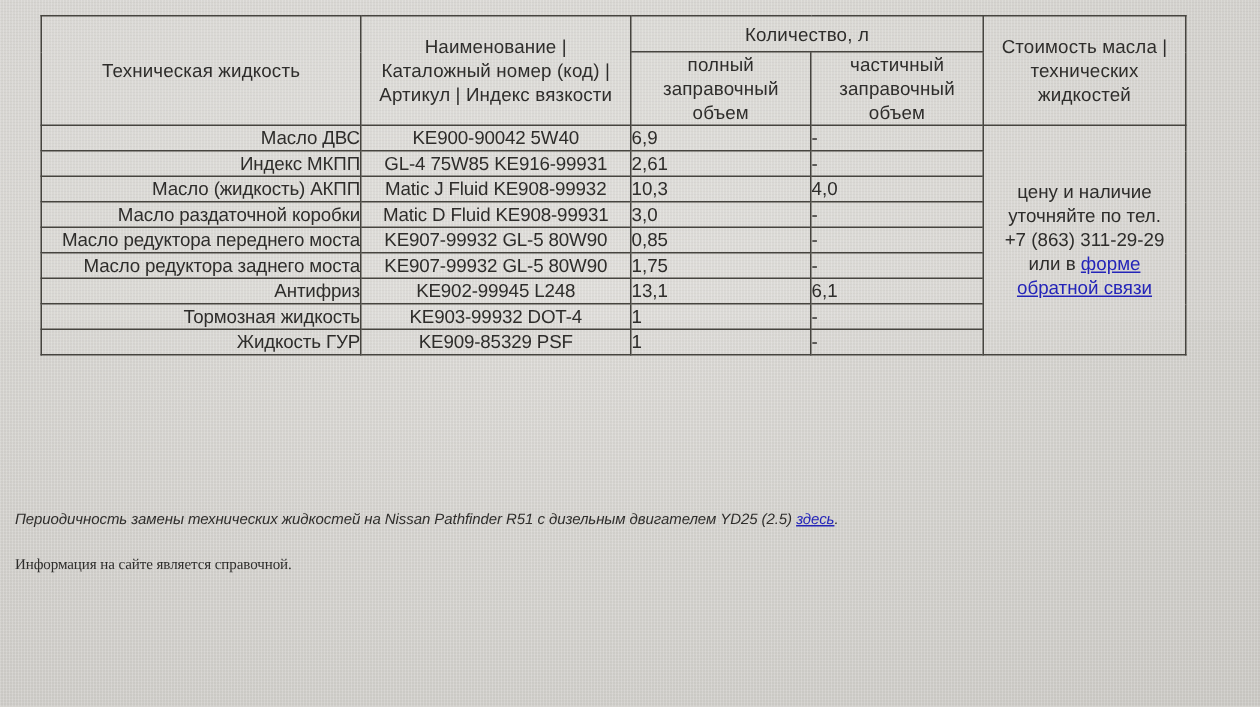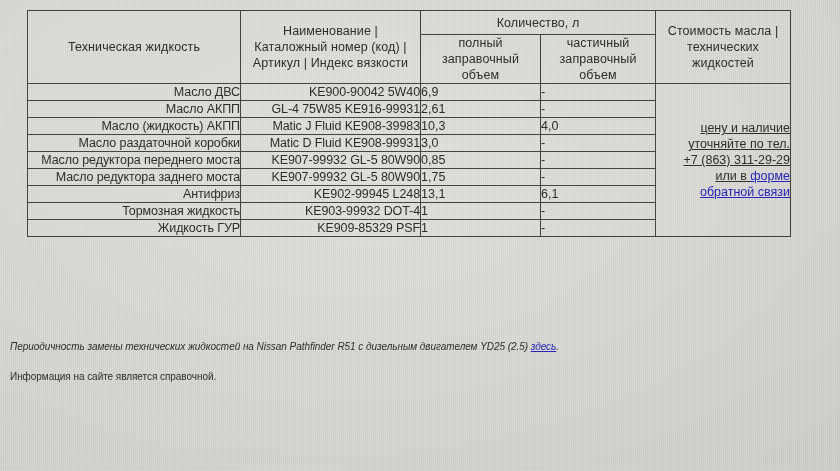--- a/index.html
+++ b/index.html
@@ -76,36 +76,35 @@
   
   td.c-name {
     padding: 3px 4px 3px 6px;
     text-align: right;
     white-space: nowrap;
     font-size: 12.5px;
     letter-spacing: -0.1px;
   }
   td.c-code {
     padding: 3px 4px 3px 6px;
-    text-align: right;
+    text-align: center;
     white-space: nowrap;
     font-size: 12.5px;
     letter-spacing: -0.1px;
   }
   td.c-num {
     padding: 3px 4px;
     font-size: 12.5px;
   }
   td.c-price {
-    text-align: right;
+    text-align: center;
     vertical-align: middle;
     padding: 4px 6px;
     font-size: 12.5px;
     line-height: 25px;
-    text-decoration: underline;
   }
   td.c-price .ln { display: block; white-space: nowrap; }
 
   a.lnk {
     color: #2424b8;
     text-decoration: underline;
   }
 
   .note {
     position: absolute;
@@ -116,20 +115,21 @@
     text-align: center;
   }
   .note-1 {
     top: 341px;
     font-style: italic;
     letter-spacing: -0.05px;
   }
   .note-2 {
     top: 371px;
     letter-spacing: -0.05px;
+    font-family: Liberation Serif, serif;
   }
 
   
   .softened { filter: blur(0.32px); }
 </style>
 </head>
 <body>
 
 <div id="page"></div>
 
@@ -183,28 +183,28 @@
         <td class="c-num">-</td>
         <td class="c-price" rowspan="9">
           <span class="ln">цену и наличие</span>
           <span class="ln">уточняйте по тел.</span>
           <span class="ln">+7 (863) 311-29-29</span>
           <span class="ln"><span>или в </span><a class="lnk" href="#">форме</a></span>
           <span class="ln"><a class="lnk" href="#">обратной связи</a></span>
         </td>
       </tr>
       <tr>
-        <td class="c-name">Масло АКПП</td>
+        <td class="c-name">Индекс МКПП</td>
         <td class="c-code">GL-4 75W85 KE916-99931</td>
         <td class="c-num">2,61</td>
         <td class="c-num">-</td>
       </tr>
       <tr>
         <td class="c-name">Масло (жидкость) АКПП</td>
-        <td class="c-code">Matic J Fluid KE908-39983</td>
+        <td class="c-code">Matic J Fluid KE908-99932</td>
         <td class="c-num">10,3</td>
         <td class="c-num">4,0</td>
       </tr>
       <tr>
         <td class="c-name">Масло раздаточной коробки</td>
         <td class="c-code">Matic D Fluid KE908-99931</td>
         <td class="c-num">3,0</td>
         <td class="c-num">-</td>
       </tr>
       <tr>

